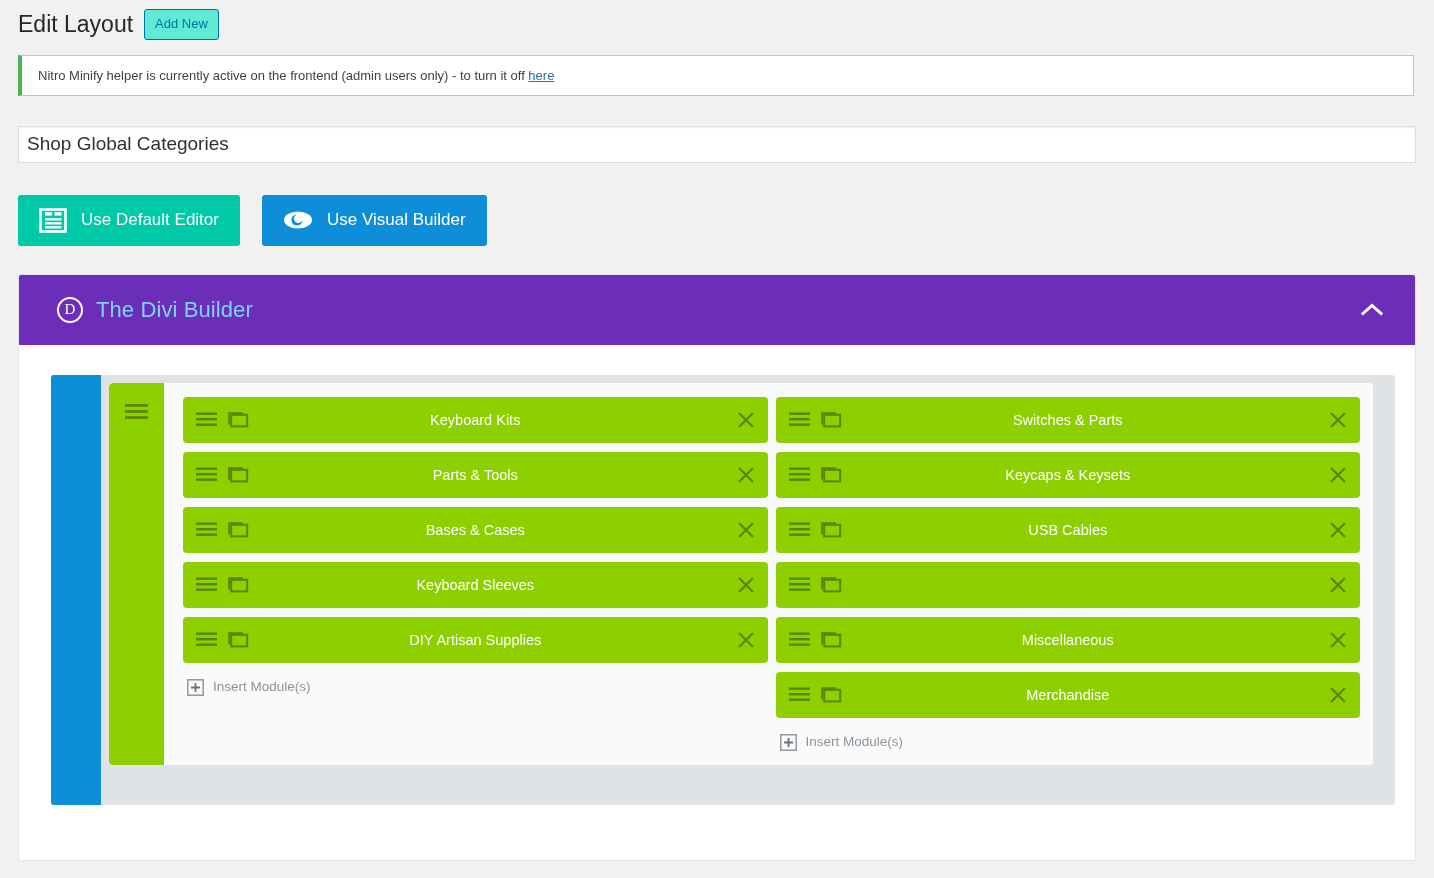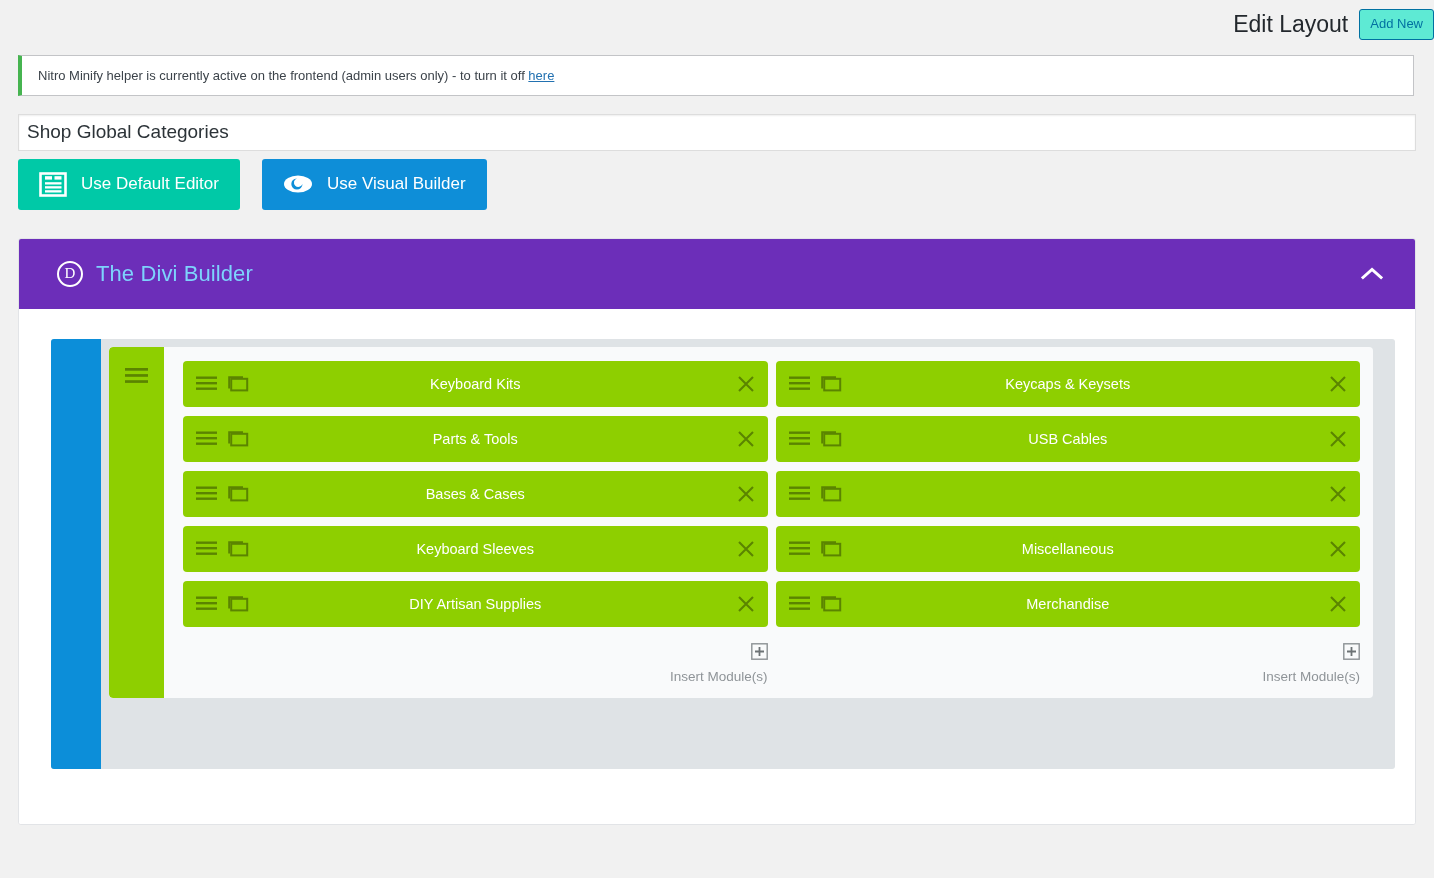--- a/index.html
+++ b/index.html
@@ -10,21 +10,20 @@
     font-family: "Liberation Sans", sans-serif;
     -webkit-font-smoothing: antialiased;
   }
 
   
   .page-head {
     padding: 9px 0 4px 18px;
     display: flex;
     align-items: center;
     gap: 11px;
-    justify-content: flex-end;
   }
   .page-title {
     font-size: 23px;
     font-weight: 400;
     color: #23282d;
     line-height: 1.3;
     margin: 0;
     padding: 0;
   }
   .add-new-btn {
@@ -39,21 +38,21 @@
     text-decoration: none;
     cursor: pointer;
     font-family: "Liberation Sans", sans-serif;
   }
 
   
   .notice {
     background: #fff;
     border: 1px solid #c3c4c7;
     border-left: 4px solid #46b450;
-    margin: 11px 20px 0 18px;
+    margin: 11px 20px 12px 18px;
     padding: 12px 12px 12px 16px;
     font-size: 13px;
     color: #3c434a;
   }
   .notice a { color: #2271b1; text-decoration: underline; }
 
   
   .title-wrap { padding: 18px 18px 0 18px; }
   .title-input {
     width: 100%;
@@ -68,21 +67,21 @@
     border-radius: 0;
     outline: none;
     font-family: "Liberation Sans", sans-serif;
     box-shadow: inset 0 1px 2px rgba(0,0,0,.07);
   }
 
   
   .mode-buttons {
     display: flex;
     gap: 22px;
-    padding: 8px 0 0 18px;
+    padding: 32px 0 0 18px;
   }
   .mode-btn {
     display: flex;
     align-items: center;
     gap: 14px;
     height: 51px;
     padding: 0 21px;
     border: none;
     border-radius: 3px;
     color: #fff;
@@ -210,25 +209,24 @@
   }
   .module-close {
     margin-left: auto;
     z-index: 2;
     line-height: 0;
     cursor: pointer;
   }
 
   .insert-modules {
     display: flex;
-    align-items: flex-end;
+    align-items: flex-start;
     gap: 9px;
     padding: 7px 0 2px 4px;
     cursor: pointer;
-    flex-direction: column;
   }
   .insert-label { color: #8f9498; font-size: 13.5px; }
 
   svg { display: block; }
 </style>
 </head>
 <body>
 
 <div class="page-head">
   <h1 class="page-title">Edit Layout</h1>
@@ -437,20 +435,43 @@
                     <path d="M8.5 4 V13 M4 8.5 H13" stroke="#6d7275" stroke-width="1.8"></path>
                   </svg>
                 </span>
                 <span class="insert-label">Insert Module(s)</span>
               </div>
 
             </div>
 
             <div class="column">
 
+              <div class="module">
+                <span class="module-icons">
+                  <span>
+                    <svg width="21" height="15" viewBox="0 0 21 15">
+                        <rect x="0" y="0.5" width="21" height="2.4" fill="#5b8400"></rect>
+                        <rect x="0" y="6" width="21" height="2.4" fill="#5b8400"></rect>
+                        <rect x="0" y="11.5" width="21" height="2.4" fill="#5b8400"></rect>
+                      </svg>
+                  </span>
+                  <span>
+                    <svg width="22" height="17" viewBox="0 0 22 17">
+                        <rect x="4.2" y="3.8" width="16" height="11.6" fill="none" stroke="#5b8400" stroke-width="2"></rect>
+                        <path d="M1.2 1.2 H16 V3 H3 V13.5 H1.2 Z" fill="#5b8400"></path>
+                      </svg>
+                  </span>
+                </span>
+                <span class="module-title">Switches &amp; Parts</span>
+                <span class="module-close">
+                  <svg width="20" height="20" viewBox="0 0 20 20">
+                      <path d="M3 3 L17 17 M17 3 L3 17" stroke="#5b8400" stroke-width="2.1" fill="none"></path>
+                    </svg>
+                </span>
+              </div>
 
               <div class="module">
                 <span class="module-icons">
                   <span>
                     <svg width="21" height="15" viewBox="0 0 21 15">
                         <rect x="0" y="0.5" width="21" height="2.4" fill="#5b8400"></rect>
                         <rect x="0" y="6" width="21" height="2.4" fill="#5b8400"></rect>
                         <rect x="0" y="11.5" width="21" height="2.4" fill="#5b8400"></rect>
                       </svg>
                   </span>

